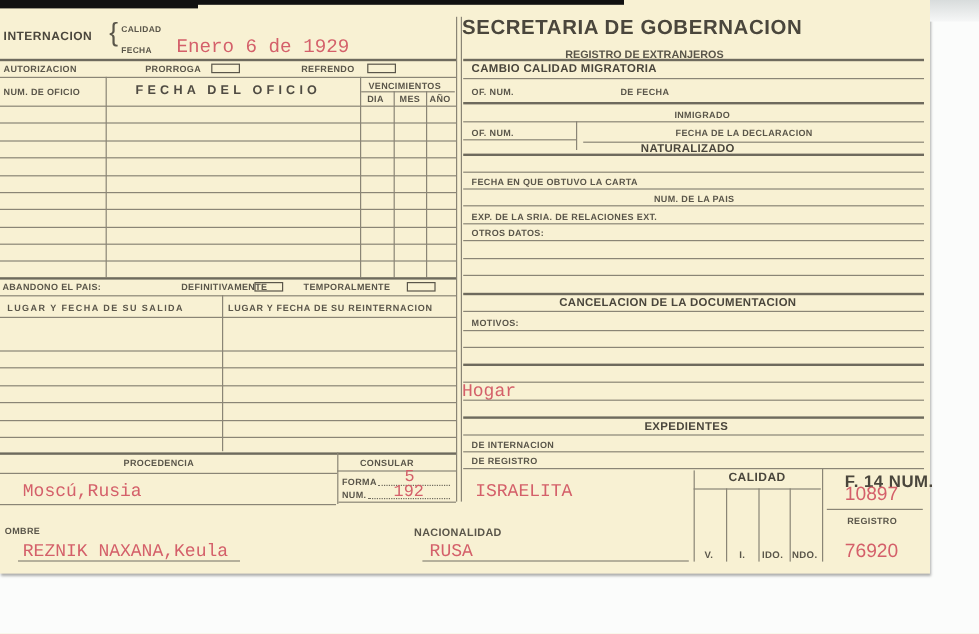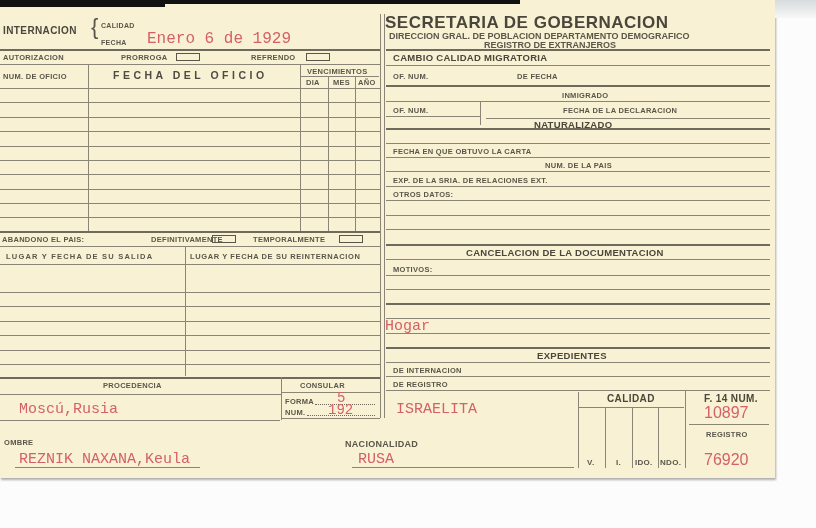--- a/index.html
+++ b/index.html
@@ -119,22 +119,21 @@
   <div class="hl" style="left:15px;top:467px;width:185px;"></div>
 
   <span class="lbl" style="left:345px;top:439px;font-size:9px;">NACIONALIDAD</span>
   <span class="typed" style="left:358px;top:451px;font-size:15px;">RUSA</span>
   <div class="hl" style="left:352px;top:467px;width:222px;"></div>
 
   <div class="vl" style="left:380px;top:14px;height:404px;"></div>
   <div class="vl" style="left:384px;top:14px;height:404px;"></div>
 
   <div class="title">SECRETARIA DE GOBERNACION</div>
-  <span class="sub" style="left:389px;top:31px;">DIRECCION GRAL. DE POBLACION DEPARTAMENTO DEMOGRAFICO</span>
-  <span class="sub" style="left:484px;top:40px;">REGISTRO DE EXTRANJEROS</span>
+  <span class="sub" style="left:471px;top:40px;">REGISTRO DE EXTRANJEROS</span>
   <div class="hl thick" style="left:386px;top:49px;width:384px;"></div>
 
   <span class="lbl hd" style="left:393px;top:52px;text-align:center;">CAMBIO CALIDAD MIGRATORIA</span>
   <div class="hl" style="left:386px;top:65px;width:384px;"></div>
   <span class="lbl" style="left:393px;top:72px;">OF. NUM.</span>
   <span class="lbl" style="left:517px;top:72px;">DE FECHA</span>
   <div class="hl thick" style="left:386px;top:85px;width:384px;"></div>
 
   <span class="lbl" style="left:562px;top:91px;">INMIGRADO</span>
   <div class="hl" style="left:386px;top:101px;width:384px;"></div>
@@ -185,19 +184,19 @@
   <div class="hl" style="left:578px;top:407px;width:106px;"></div>
   <div class="vl" style="left:605px;top:407px;height:61px;"></div>
   <div class="vl" style="left:632px;top:407px;height:61px;"></div>
   <div class="vl" style="left:658px;top:407px;height:61px;"></div>
   <span class="lbl" style="left:587px;top:458px;font-size:8px;">V.</span>
   <span class="lbl" style="left:616px;top:458px;font-size:8px;">I.</span>
   <span class="lbl" style="left:635px;top:458px;font-size:8px;">IDO.</span>
   <span class="lbl" style="left:660px;top:458px;font-size:8px;">NDO.</span>
   <div class="vl" style="left:685px;top:390px;height:78px;"></div>
 
-  <span class="lbl big" style="left:704px;top:393px;font-size:10px;">F. 14 NUM.</span>
+  <span class="lbl big" style="left:704px;top:393px;font-size:14px;">F. 14 NUM.</span>
   <span class="typed" style="left:704px;top:404px;font-size:16px;font-family:'Liberation Sans',sans-serif;">10897</span>
   <div class="hl" style="left:689px;top:424px;width:80px;"></div>
   <span class="lbl" style="left:706px;top:430px;">REGISTRO</span>
   <span class="typed" style="left:704px;top:451px;font-size:16px;font-family:'Liberation Sans',sans-serif;">76920</span>
 </div>
 <div class="rshadow"></div>
 
 </body></html>

